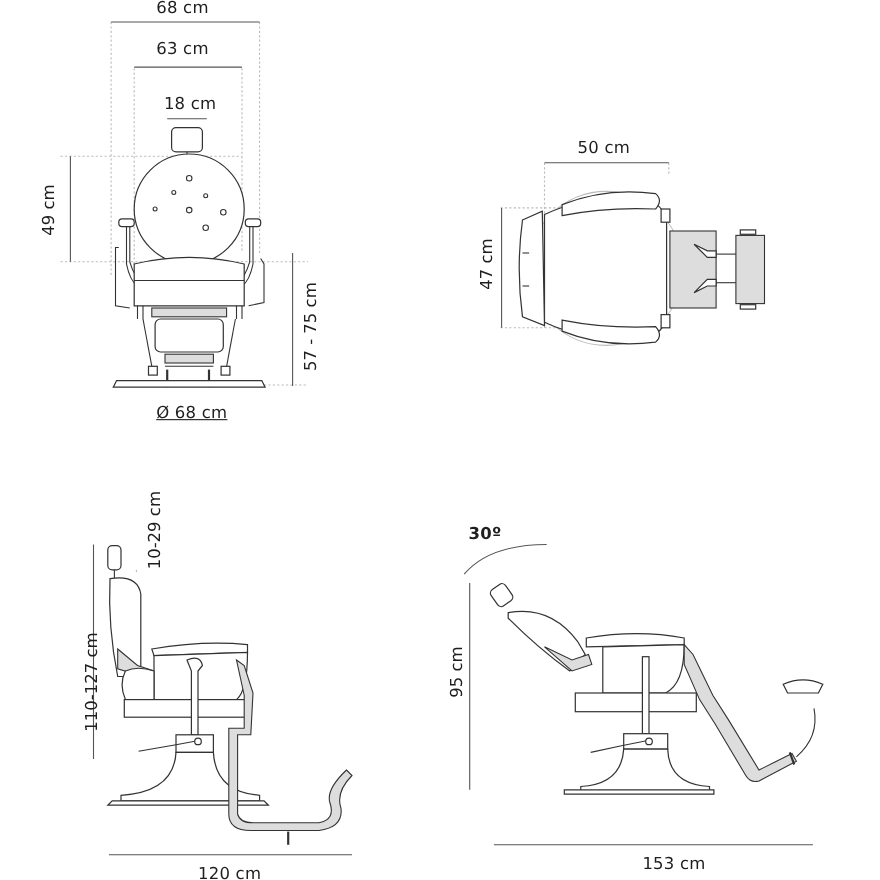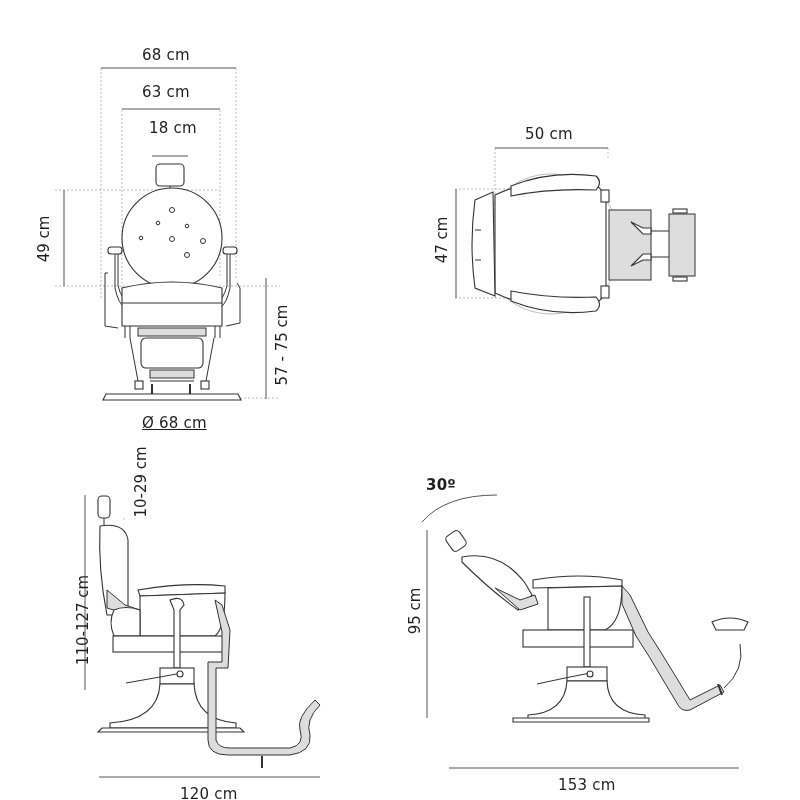--- a/index.html
+++ b/index.html
@@ -10,21 +10,21 @@
   svg{position:absolute;left:0;top:0;}
   .dim{stroke:#555;stroke-width:1;fill:none;}
   .dot{stroke:#bbb;stroke-width:1;stroke-dasharray:2 2;fill:none;}
   .ln{stroke:#333;stroke-width:1.1;fill:#fff;}
   .ln2{stroke:#333;stroke-width:1;fill:none;}
   .shade{stroke:#333;stroke-width:1;fill:#ddd;}
 </style>
 </head>
 <body>
 
-<div class="view" style="left:0;top:0;width:400px;height:400px;margin-top:48px;">
+<div class="view" style="left:0;top:0;width:400px;height:400px;">
   <svg width="400" height="400">
 
     <line class="dot" x1="101" y1="20" x2="101" y2="250"></line>
     <line class="dot" x1="236" y1="20" x2="236" y2="230"></line>
     <line class="dot" x1="122" y1="62" x2="122" y2="240"></line>
     <line class="dot" x1="220" y1="62" x2="220" y2="230"></line>
     <line class="dot" x1="55" y1="142" x2="220" y2="142"></line>
     <line class="dot" x1="55" y1="238" x2="280" y2="238"></line>
     <line class="dot" x1="200" y1="350" x2="280" y2="350"></line>
 
@@ -66,21 +66,21 @@
     <line class="ln2" x1="214" y1="290" x2="206" y2="333"></line>
     <rect class="ln" x="135" y="333" width="8" height="8"></rect>
     <rect class="ln" x="201" y="333" width="8" height="8"></rect>
     <line class="ln2" x1="152" y1="336" x2="152" y2="352" style="stroke-width:2"></line>
     <line class="ln2" x1="190" y1="336" x2="190" y2="352" style="stroke-width:2"></line>
 
     <path class="ln" d="M103 352 L241 352 L238 346 L106 346 Z"></path>
   </svg>
   <span class="lbl" style="left:142px;top:-2px;">68 cm</span>
   <span class="lbl" style="left:142px;top:35px;text-align:right;">63 cm</span>
-  <span class="lbl" style="left:149px;top:71px;">18 cm</span>
+  <span class="lbl" style="left:149px;top:85px;">18 cm</span>
   <span class="vlbl" style="left:21px;top:182px;">49 cm</span>
   <span class="vlbl" style="left:242px;top:288px;">57 - 75 cm</span>
   <span class="lbl" style="left:142px;top:366px;text-decoration:underline;">Ø 68 cm</span>
 </div>
 
 <div class="view" style="left:411px;top:0;width:400px;height:400px;text-align:center;">
   <svg width="400" height="400">
     <line class="dot" x1="84" y1="148" x2="84" y2="300"></line>
     <line class="dot" x1="197" y1="148" x2="197" y2="160"></line>
     <line class="dot" x1="44" y1="189" x2="100" y2="189"></line>
@@ -172,14 +172,14 @@
     <path class="ln" d="M167 281 L207 281 Q208 313 245 315 L245 320 L128 320 L128 315 Q165 313 167 281 Z"></path>
     <path class="ln" d="M113 322 L249 322 L249 318 L113 318 Z"></path>
 
     <path class="shade" d="M222 186 L230 195 L248 232 L262 254 L290 300 L320 285 L324 292 L290 310 Q282 312 278 305 L250 258 L236 236 L222 204 Z"></path>
     <path class="ln2" d="M324 288 Q345 270 340 244"></path>
     <path class="ln" d="M312 222 Q330 214 348 222 L344 230 L316 230 Z"></path>
     <line class="ln2" x1="318" y1="284" x2="322" y2="295" style="stroke-width:2"></line>
   </svg>
   <span class="lbl" style="left:26px;top:76px;font-weight:bold;">30º</span>
   <span class="vlbl" style="left:-8px;top:202px;">95 cm</span>
-  <span class="lbl" style="left:158px;top:376px;">153 cm</span>
+  <span class="lbl" style="left:184px;top:376px;">153 cm</span>
 </div>
 
 </body></html>

